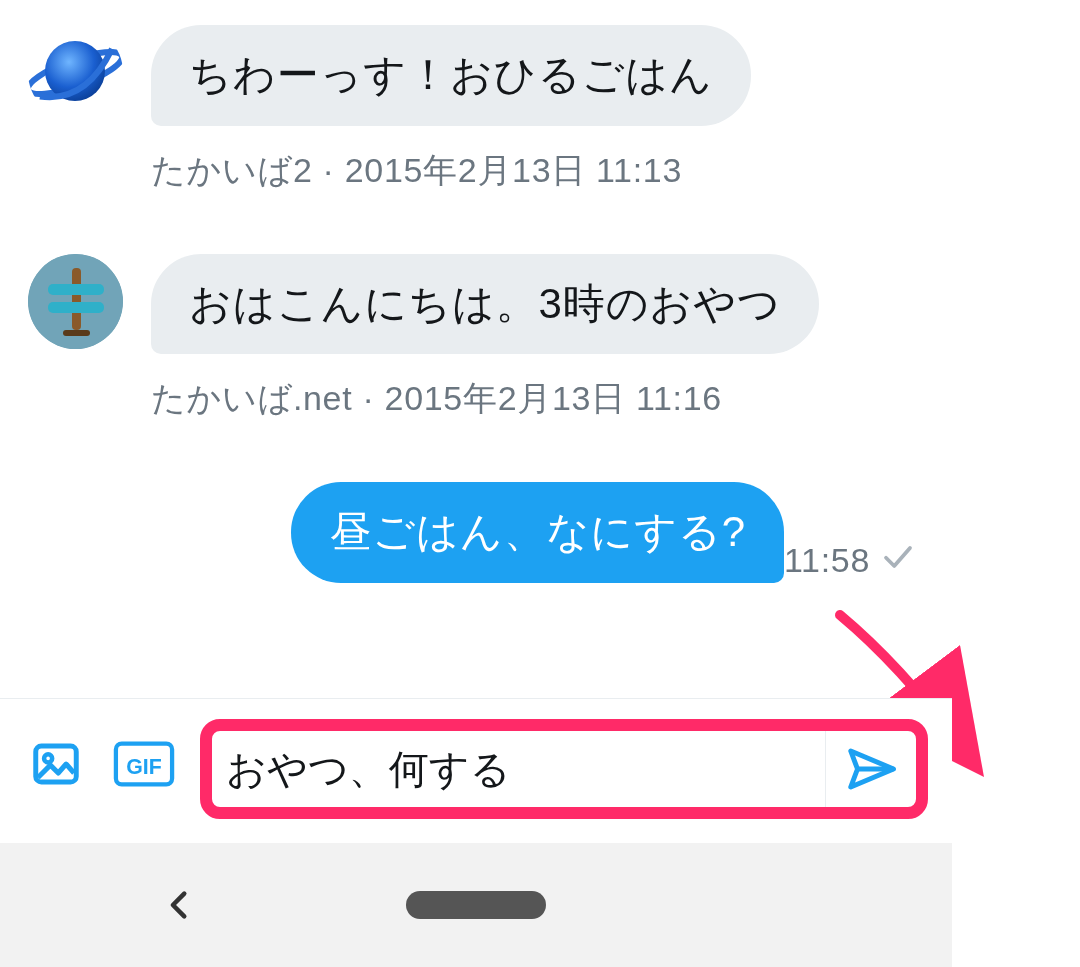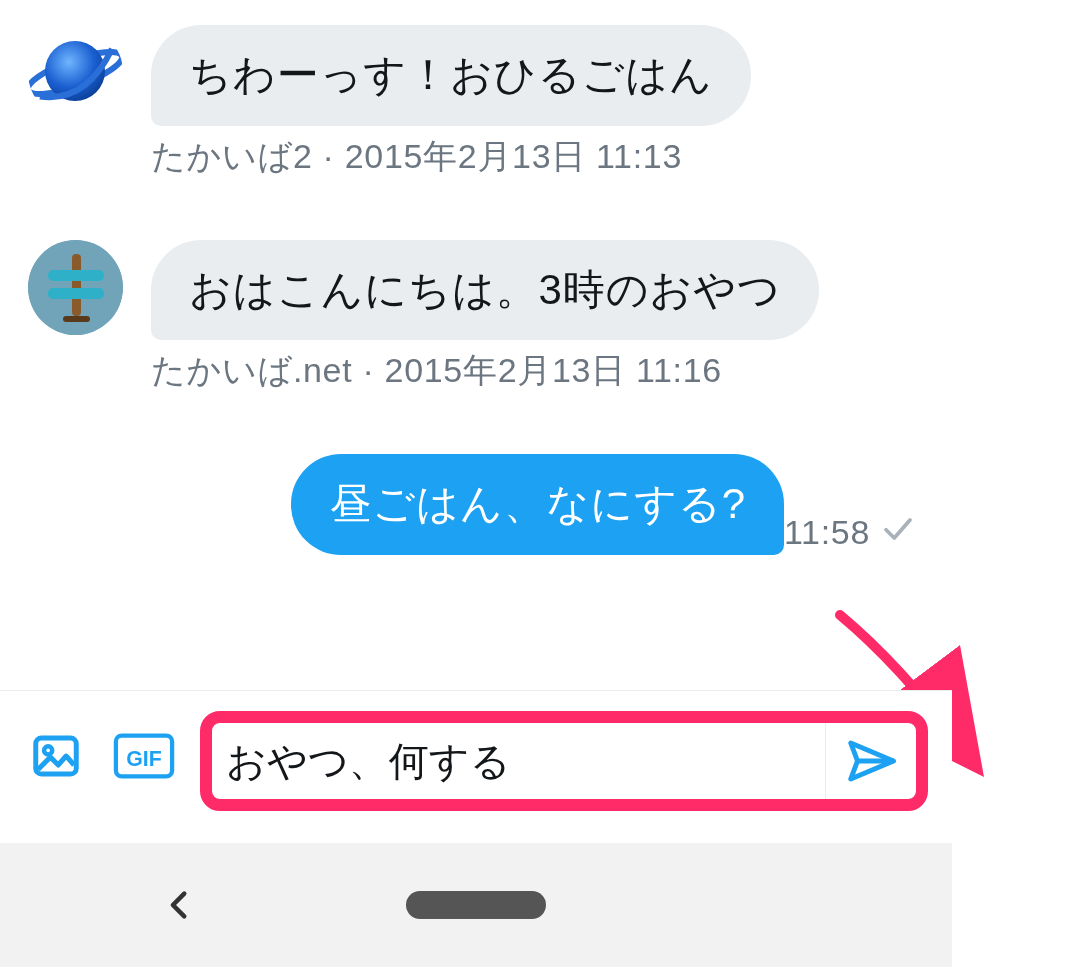--- a/index.html
+++ b/index.html
@@ -1,27 +1,27 @@
 <!DOCTYPE html>
 <html><head>
 <meta charset="utf-8">
 <style>
   html,body{margin:0;padding:0;width:1080px;height:967px;background:#fff;font-family:"Helvetica Neue",Arial,"Hiragino Sans","Yu Gothic","Meiryo",sans-serif;overflow:hidden;}
-  .screen{width:952px;height:967px;position:relative;display:flex;flex-direction:column;gap:8px;}
+  .screen{width:952px;height:967px;position:relative;display:flex;flex-direction:column;}
   .conversation{flex:1;padding:25px 28px 0 28px;overflow:hidden;}
   .row{display:flex;align-items:flex-start;margin-bottom:60px;}
   .row.incoming{justify-content:flex-start;}
   .row.outgoing{justify-content:flex-end;flex-direction:row;align-items:flex-end;margin-bottom:0;}
   .avatar{width:95px;height:95px;border-radius:50%;flex:0 0 95px;margin-right:28px;overflow:hidden;display:flex;align-items:center;justify-content:center;position:relative;}
   .avatar svg{display:block;}
   .stack{flex:1;min-width:0;}
   .bubble{display:inline-block;border-radius:50px;padding:24px 38px;font-size:42px;line-height:1.25;letter-spacing:0.02em;}
   .bubble.in{background:#e9edf0;color:#14171a;border-bottom-left-radius:10px;}
   .bubble.out{background:#1da1f2;color:#fff;border-bottom-right-radius:10px;}
-  .meta{margin-top:8px;font-size:34px;color:#6b7680;letter-spacing:0.02em;}
+  .meta{margin-top:22px;font-size:34px;color:#6b7680;letter-spacing:0.02em;}
   .outgoing .meta{display:flex;align-items:center;gap:10px;margin-top:20px;padding-right:8px;}
   .outgoing .meta .check{color:#a9b2ba;}
   .composer-zone{border-top:1px solid #e9edf0;padding:20px 24px 24px 24px;display:flex;align-items:center;position:relative;background:#fff;}
   .tool-btn{width:64px;height:64px;display:flex;justify-content:center;margin-right:24px;color:#1da1f2;}
   .highlight{border:12px solid #ff2a68;border-radius:20px;display:flex;align-items:center;flex:1;height:100px;box-sizing:border-box;padding:0 0 0 12px;}
   .compose-input{border:none;outline:none;flex:1;font-size:40px;color:#14171a;background:transparent;font-family:inherit;}
   .send{width:90px;height:100%;display:flex;align-items:center;justify-content:center;border-left:1px solid #e9edf0;color:#1da1f2;}
   .annot-arrow{position:absolute;pointer-events:none;}
   .navbar{height:124px;background:#f2f2f2;display:flex;align-items:center;justify-content:center;position:relative;}
   .navbar .back{position:absolute;left:0;width:360px;height:100%;display:flex;align-items:center;justify-content:center;color:#444;}

